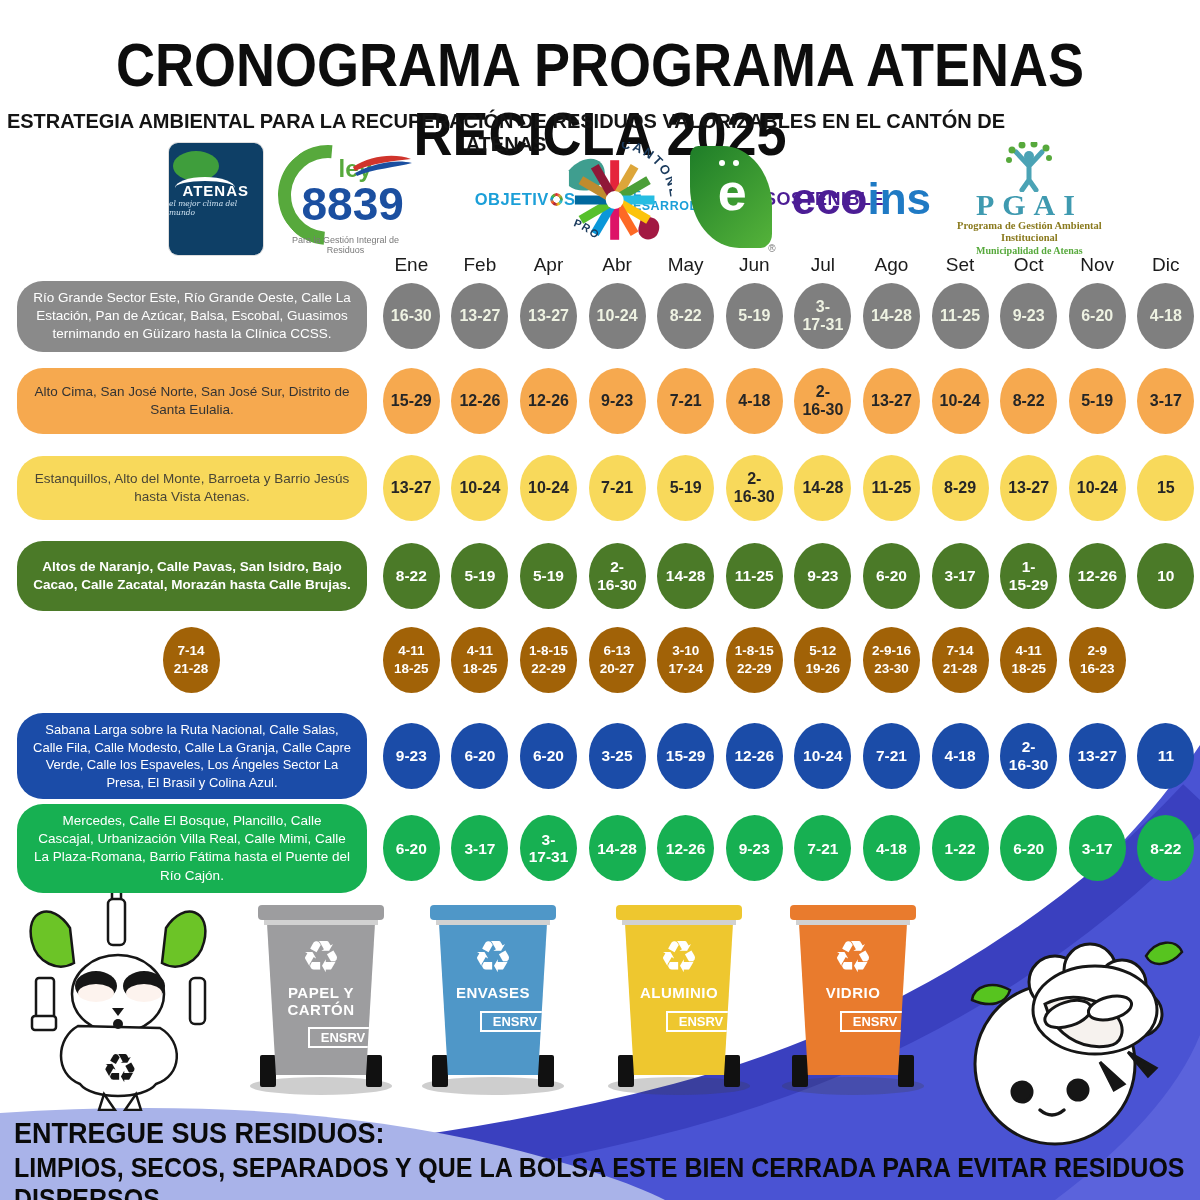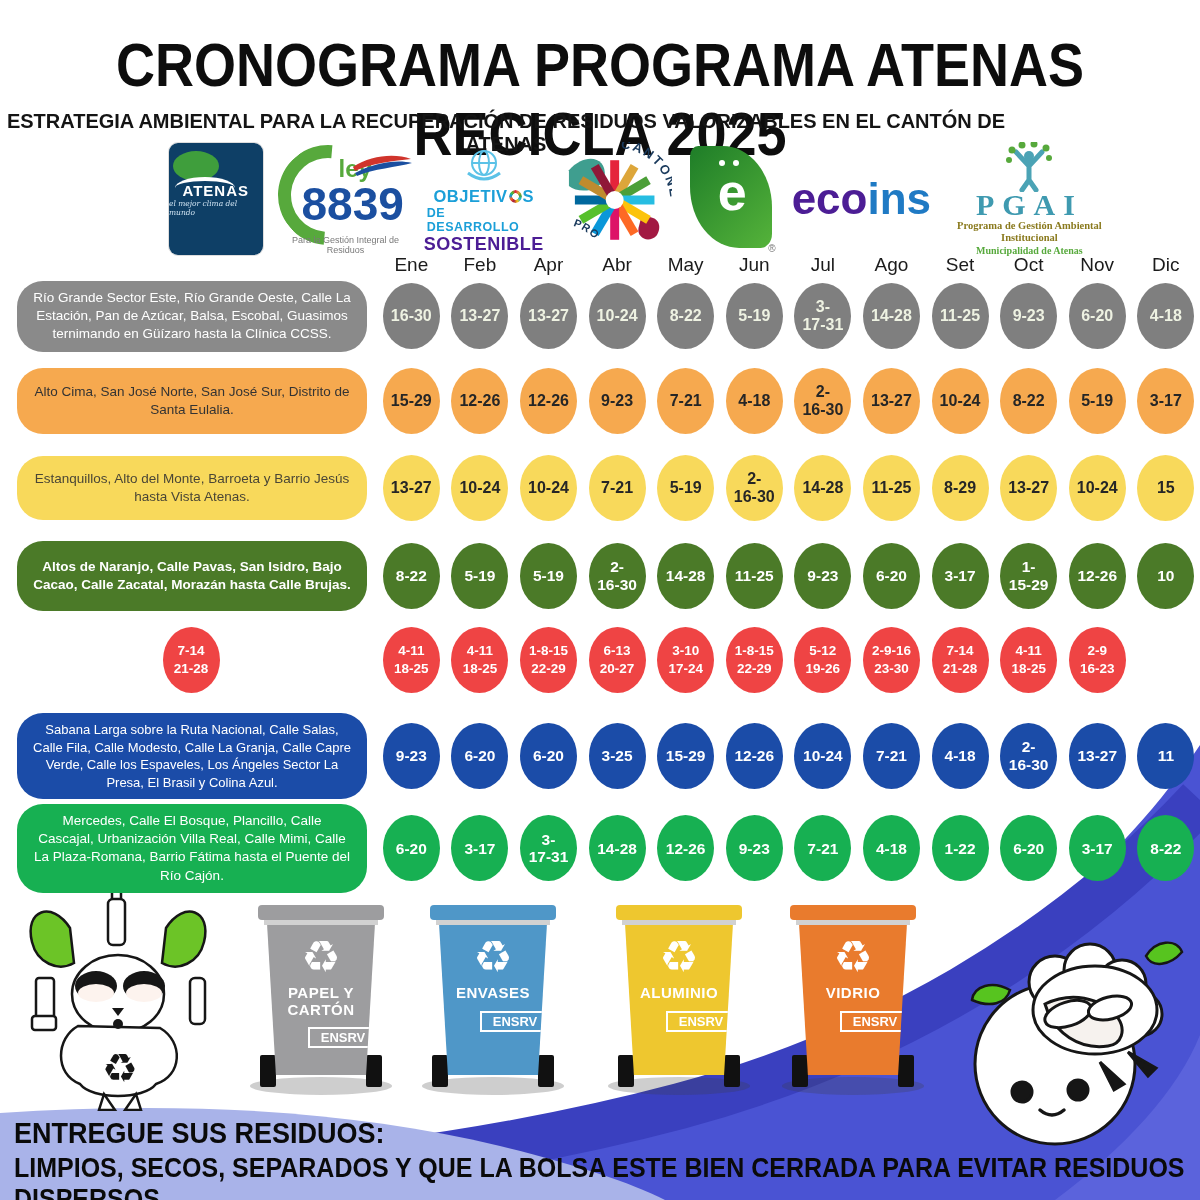--- a/index.html
+++ b/index.html
@@ -25,21 +25,21 @@
   .logo-atenas .plate{flex:1;background:#0e3f66;display:flex;flex-direction:column;align-items:center;justify-content:center;}
   .logo-atenas .nm{color:#fff;font-weight:900;font-size:15px;letter-spacing:1px;}
   .logo-atenas .tg{color:#cfe3f2;font-size:7.5px;font-style:italic;font-family:"DejaVu Serif",serif;}
   .logo-ley{width:136px;height:112px;position:relative;}
   .logo-ley .arc{position:absolute;left:0;top:2px;width:74px;height:74px;border-radius:50%;
                  border:13px solid #57a93c;border-right-color:transparent;border-bottom-color:transparent;transform:rotate(-40deg);}
   .logo-ley .lw{position:absolute;left:36px;top:12px;color:#57a93c;font-weight:800;font-size:24px;margin-left:25px;}
   .logo-ley .ln{position:absolute;left:24px;top:34px;color:#1b4fa0;font-weight:900;font-size:46px;}
   .logo-ley .flag{position:absolute;right:0;top:8px;}
   .logo-ley .cap{position:absolute;left:0;bottom:0;width:136px;text-align:center;color:#7a7a7a;font-size:9px;}
-  .logo-ods{width:114px;height:112px;display:flex;flex-direction:column;align-items:center;justify-content:flex-start;}
+  .logo-ods{width:114px;height:112px;display:flex;align-items:center;justify-content:flex-start;gap:48px;}
   .logo-ods .t1{color:#1b9fd8;font-weight:800;font-size:16.5px;letter-spacing:0.5px;display:flex;align-items:center;}
   .ods-ring{display:inline-block;width:13px;height:13px;border-radius:50%;margin:0 1px;
             background:conic-gradient(#e5243b,#dda63a,#4c9f38,#26bde2,#fcc30b,#a21942,#fd6925,#0a97d9,#56c02b,#e5243b);
             -webkit-mask:radial-gradient(circle,transparent 0 3px,#000 3.5px);mask:radial-gradient(circle,transparent 0 3px,#000 3.5px);}
   .logo-ods .t2{color:#1b9fd8;font-weight:800;font-size:12.5px;letter-spacing:0.5px;}
   .logo-ods .t3{color:#4c1d95;font-weight:800;font-size:18px;letter-spacing:0.5px;}
   .logo-cantones{width:118px;height:115px;}
   .logo-leaf{width:92px;height:110px;position:relative;}
   .leaf-shape{position:absolute;left:4px;top:2px;width:82px;height:102px;background:linear-gradient(135deg,#1e7d28,#55b33a);
               border-radius:10% 60% 14% 60%;}
@@ -65,21 +65,21 @@
           text-align:center;white-space:pre-line;justify-self:center;font-weight:600;line-height:1.15;}
   .r1 .pill{background:#8a8a8a;color:#fff;min-height:68px;}
   .r1 .bubble{background:#7f7f7f;color:#eef2e2;font-size:16px;}
   .r2 .pill{background:#f6a94f;color:#333;min-height:66px;}
   .r2 .bubble{background:#f6a94f;color:#262626;font-size:16px;}
   .r3 .pill{background:#f8d95b;color:#4a4636;min-height:64px;}
   .r3 .bubble{background:#f8d95b;color:#262626;font-size:16px;}
   .r4 .pill{background:#4b7a28;color:#fff;font-weight:700;min-height:70px;}
   .r4 .bubble{background:#4b7a28;color:#fff;font-size:15.5px;}
   .r5 .pill{background:#45b0f0;color:#fff;min-height:70px;}
-  .r5 .bubble{background:#ef4444;color:#fff;font-size:13.5px;line-height:1.3;}
+  .r5 .bubble{background:#a16207;color:#fff;font-size:13.5px;line-height:1.3;}
   .r6 .pill{background:#1b4ca8;color:#fff;min-height:84px;font-size:13px;}
   .r6 .bubble{background:#1b4ca8;color:#fff;font-size:15.5px;}
   .r7 .pill{background:#17b052;color:#fff;min-height:72px;}
   .r7 .bubble{background:#17b052;color:#fff;font-size:15.5px;}
 
   
   .bin{position:absolute;top:905px;width:126px;z-index:3;}
   .bin-shadow{position:absolute;left:-8px;top:172px;width:142px;height:18px;border-radius:50%;background:rgba(60,60,60,0.25);}
   .bin-foot{position:absolute;top:150px;width:16px;height:32px;background:#111;border-radius:2px;}
   .bin-lid{position:relative;width:126px;height:15px;border-radius:4px;}

